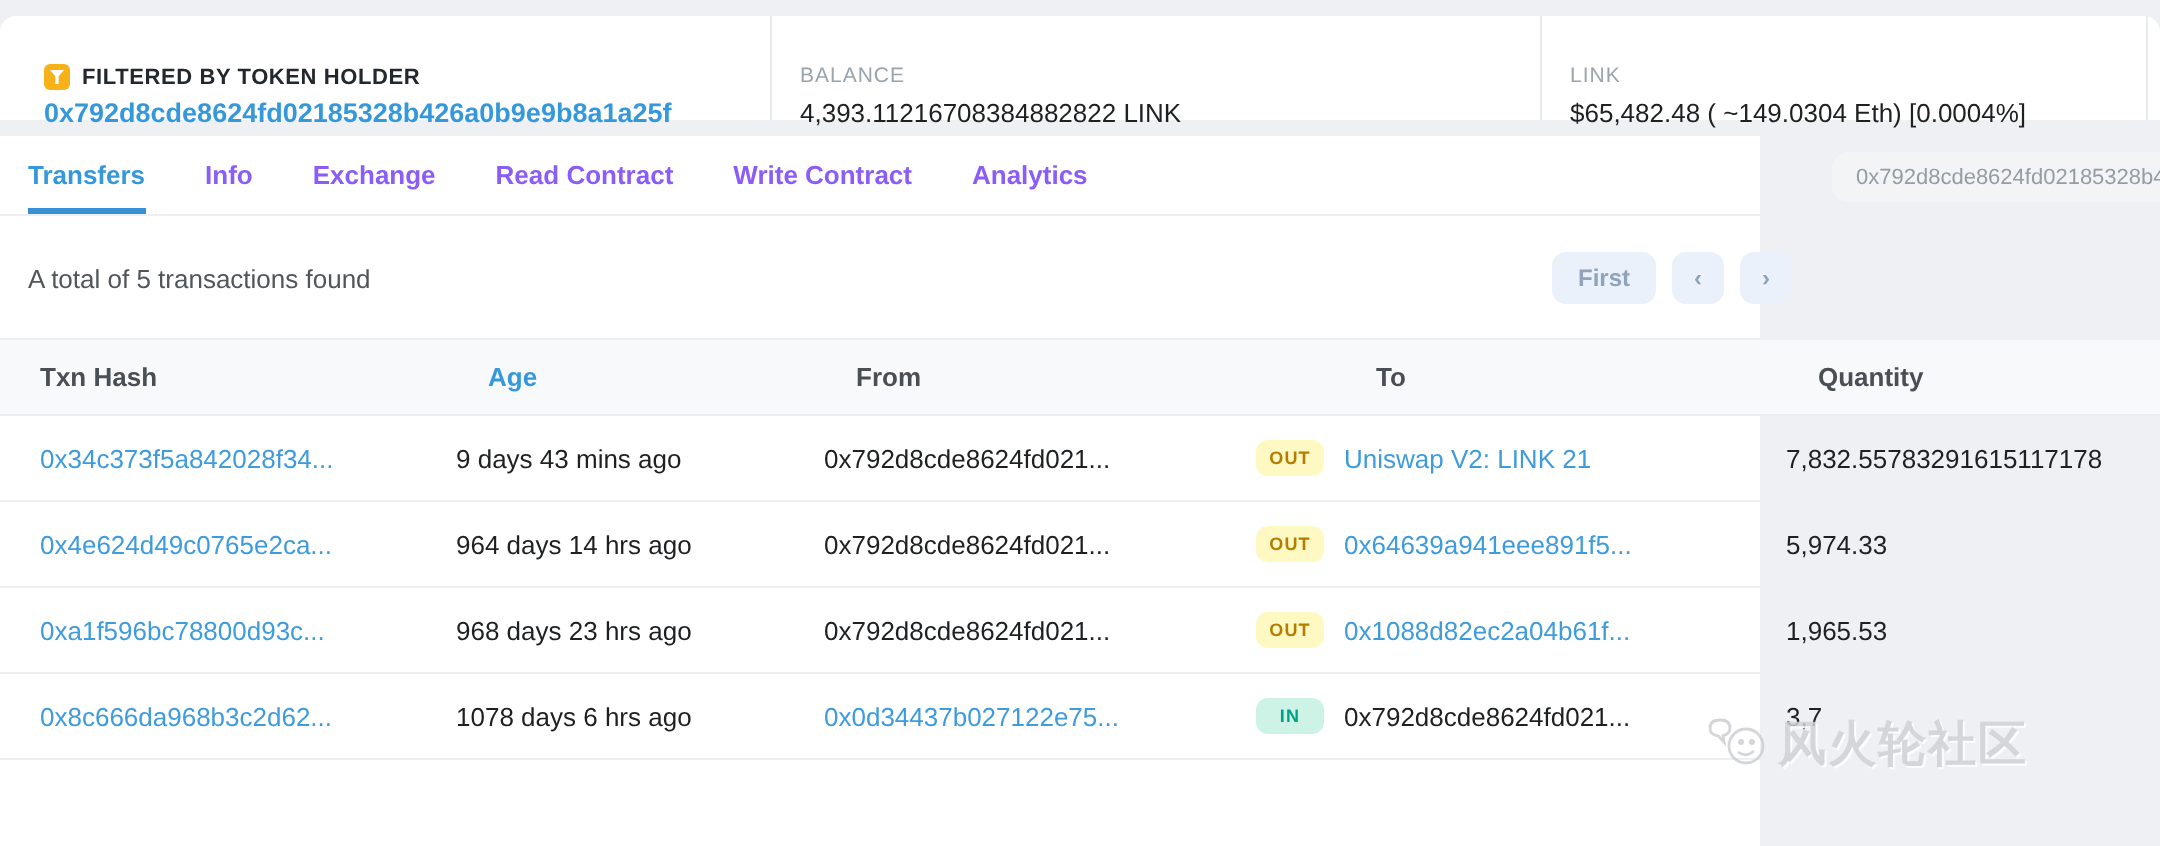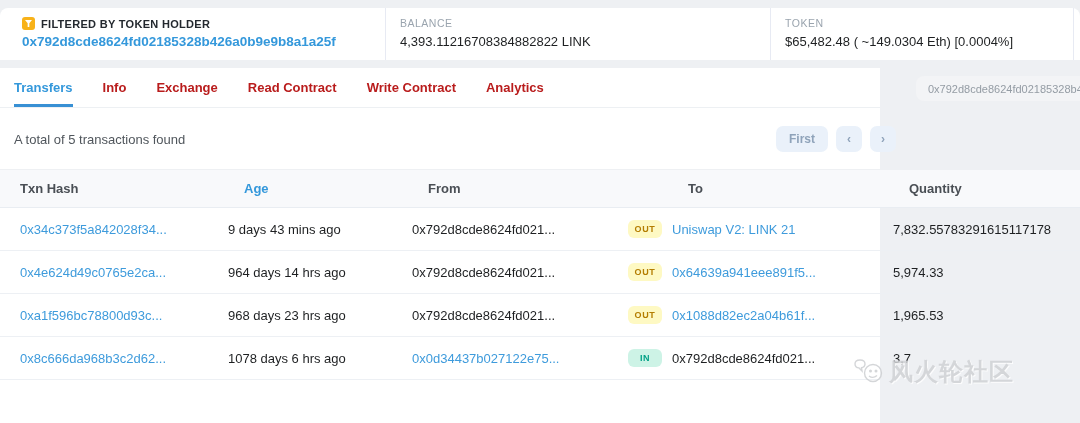--- a/index.html
+++ b/index.html
@@ -8,40 +8,40 @@
     position:relative; overflow:hidden;
     background:#eef0f3;
     font-family:"Liberation Sans","DejaVu Sans",sans-serif;
     color:#1e2022;
   }
   
   .summary-card{
     position:absolute; top:8px; left:0; width:1080px; height:52px;
     background:#fff; border-radius:8px 8px 0 0; display:flex;
   }
-  .sum-sec{ padding:9px 0 0 14px; }
+  .sum-sec{ padding:24px 0 0 14px; }
   .sec-filter{ width:385px; padding-left:22px; }
   .sec-balance{ width:385px; border-left:1px solid #e7eaf3; }
   .sec-value{ width:303px; border-left:1px solid #e7eaf3; }
   .sec-end{ flex:1; border-left:1px solid #e7eaf3; }
   .filter-row{ display:flex; align-items:center; gap:6px;
     font-size:11px; font-weight:700; letter-spacing:.3px; color:#23282e; }
   .holder-icon{ width:13px; height:13px; border-radius:3px; background:#f8b219;
     display:flex; align-items:center; justify-content:center; flex:0 0 13px; }
   .holder-icon span{ display:block; width:7px; height:7px; background:#fff;
     clip-path:polygon(0 0,100% 0,62% 45%,62% 100%,38% 100%,38% 45%); }
   .filter-address{ margin-top:4px; font-size:13.5px; font-weight:600; color:#3498db; cursor:pointer; }
   .sum-label{ font-size:10.5px; font-weight:500; letter-spacing:.5px; color:#9aa4ae; }
   .sum-value{ margin-top:5px; font-size:13px; color:#1e2022; }
   
   .main-panel{ position:absolute; top:68px; left:0; width:880px; height:355px; background:#fff; }
   .tabs-bar{ position:relative; height:40px; border-bottom:1px solid #edf0f3;
     display:flex; align-items:stretch; gap:30px; padding:0 14px; }
   .tab{ display:flex; align-items:center; font-size:13px; font-weight:600;
-    color:#b91c1c; border-bottom:3px solid transparent; padding-top:3px; cursor:pointer; }
+    color:#8b5cf6; border-bottom:3px solid transparent; padding-top:3px; cursor:pointer; }
   .tab.active{ color:#3498db; border-bottom-color:#3890d4; }
   .search-pill{ position:absolute; left:916px; top:8px; width:190px; height:25px;
     background:#f3f4f6; border-radius:8px; display:flex; align-items:center;
     padding:0 12px; font-size:11px; color:#949ca4; white-space:nowrap; cursor:text; }
   
   .results-bar{ display:flex; justify-content:space-between; align-items:center;
     padding:18px 14px 17px 14px; }
   .results-text{ font-size:13px; color:#50565c; }
   .pager{ display:flex; gap:8px; margin-right:-30px; }
   .pg-btn{ background:#eaf1fa; color:#8fa3ba; border:none; border-radius:7px;
@@ -82,21 +82,21 @@
         </div>
       <div>FILTERED BY TOKEN HOLDER</div>
     </div>
     <div class="filter-address">0x792d8cde8624fd02185328b426a0b9e9b8a1a25f</div>
   </div>
   <div class="sum-sec sec-balance">
     <div class="sum-label">BALANCE</div>
     <div class="sum-value">4,393.11216708384882822 LINK</div>
   </div>
   <div class="sum-sec sec-value">
-    <div class="sum-label">TOKEN</div>
+    <div class="sum-label">LINK</div>
     <div class="sum-value">$65,482.48 ( ~149.0304 Eth) [0.0004%]</div>
   </div>
   <div class="sec-end"></div>
 </div>
 
 <div class="main-panel">
 
   <div class="tabs-bar">
     <div class="tab active">Transfers</div>
     <div class="tab">Info</div>

